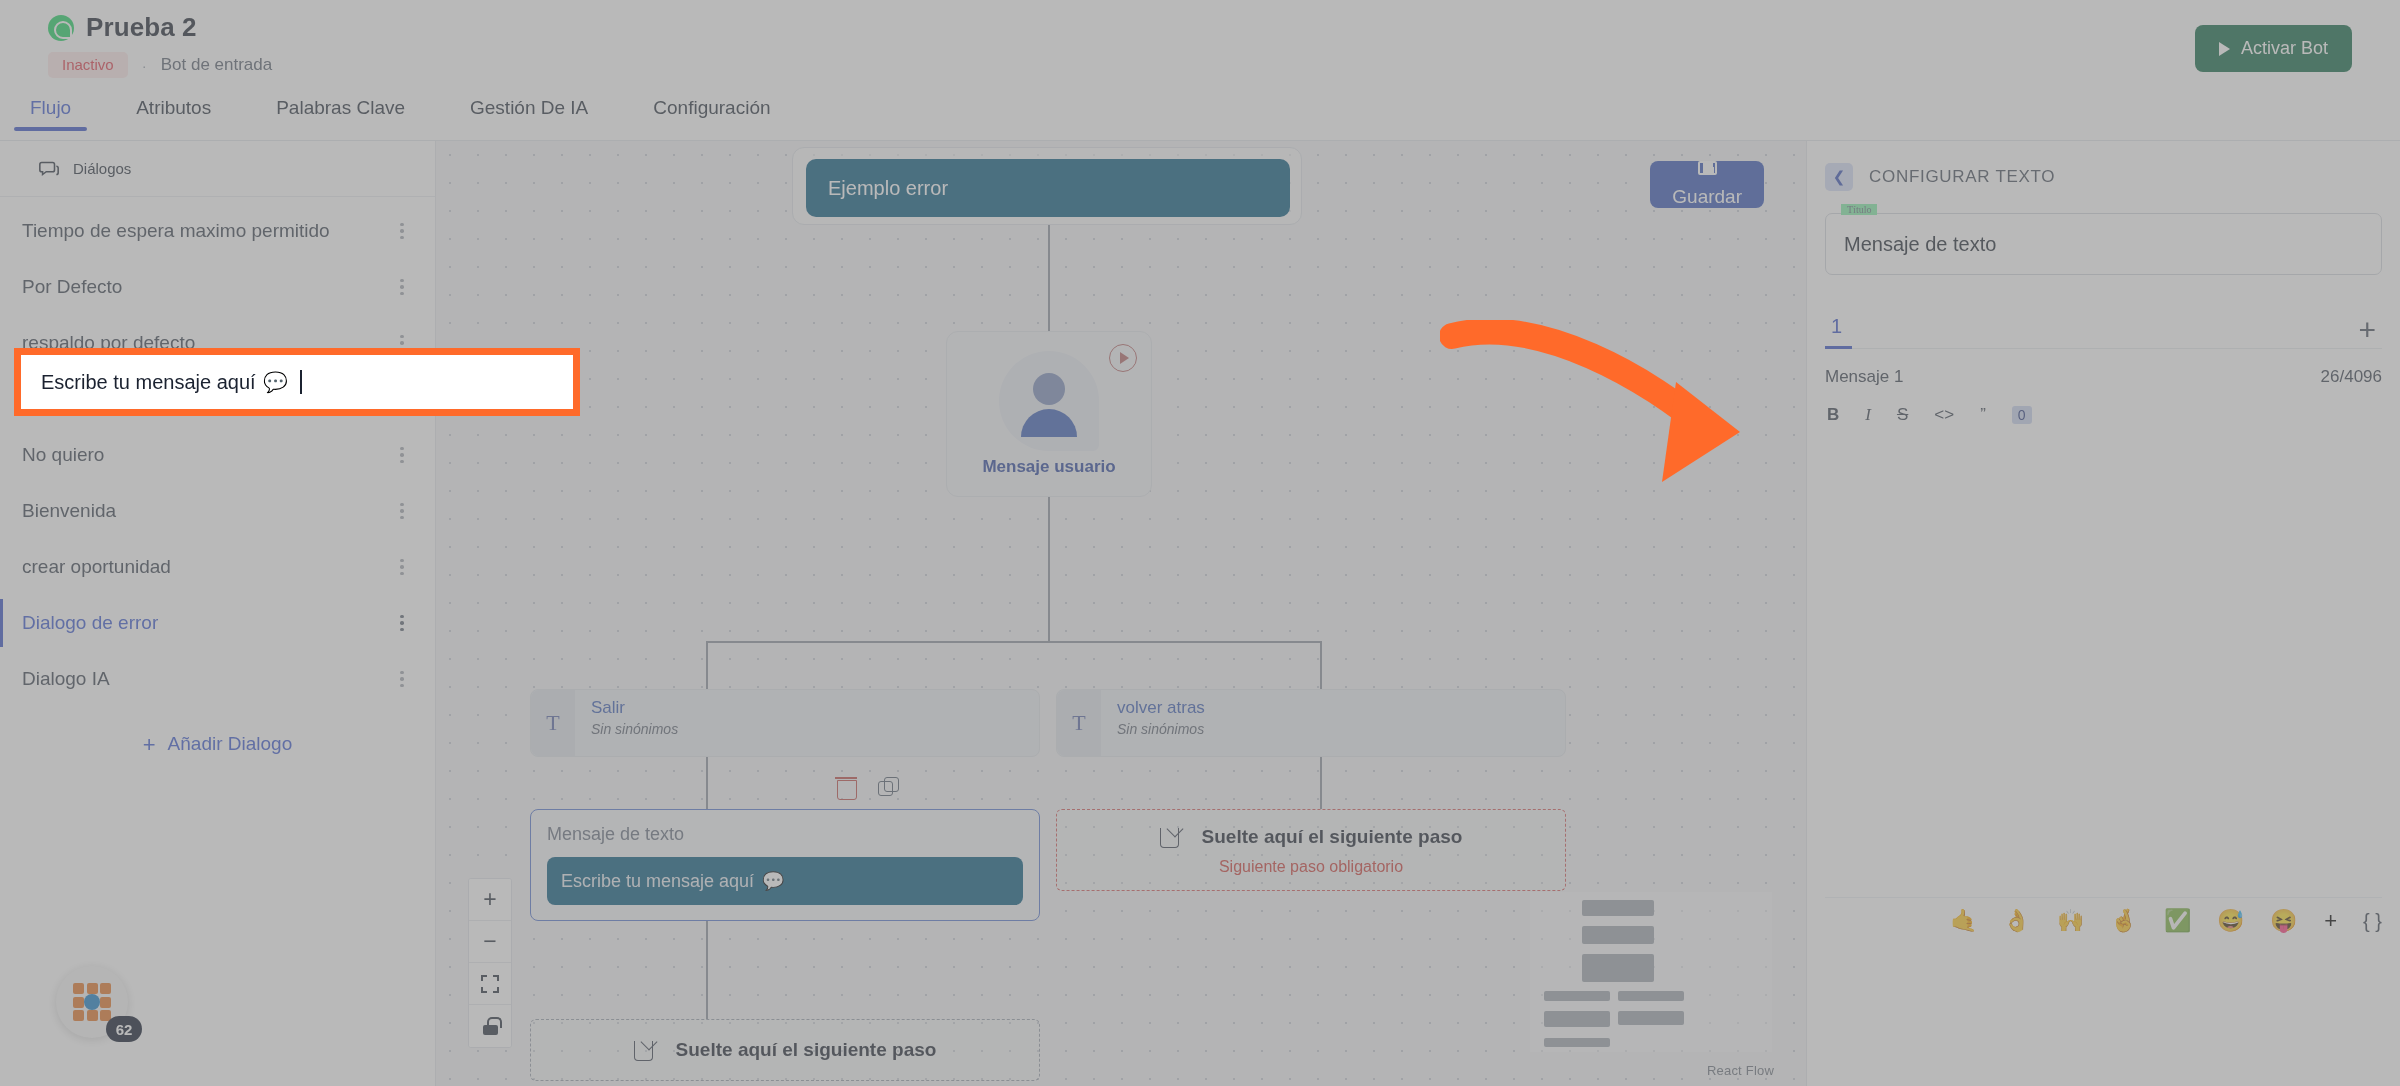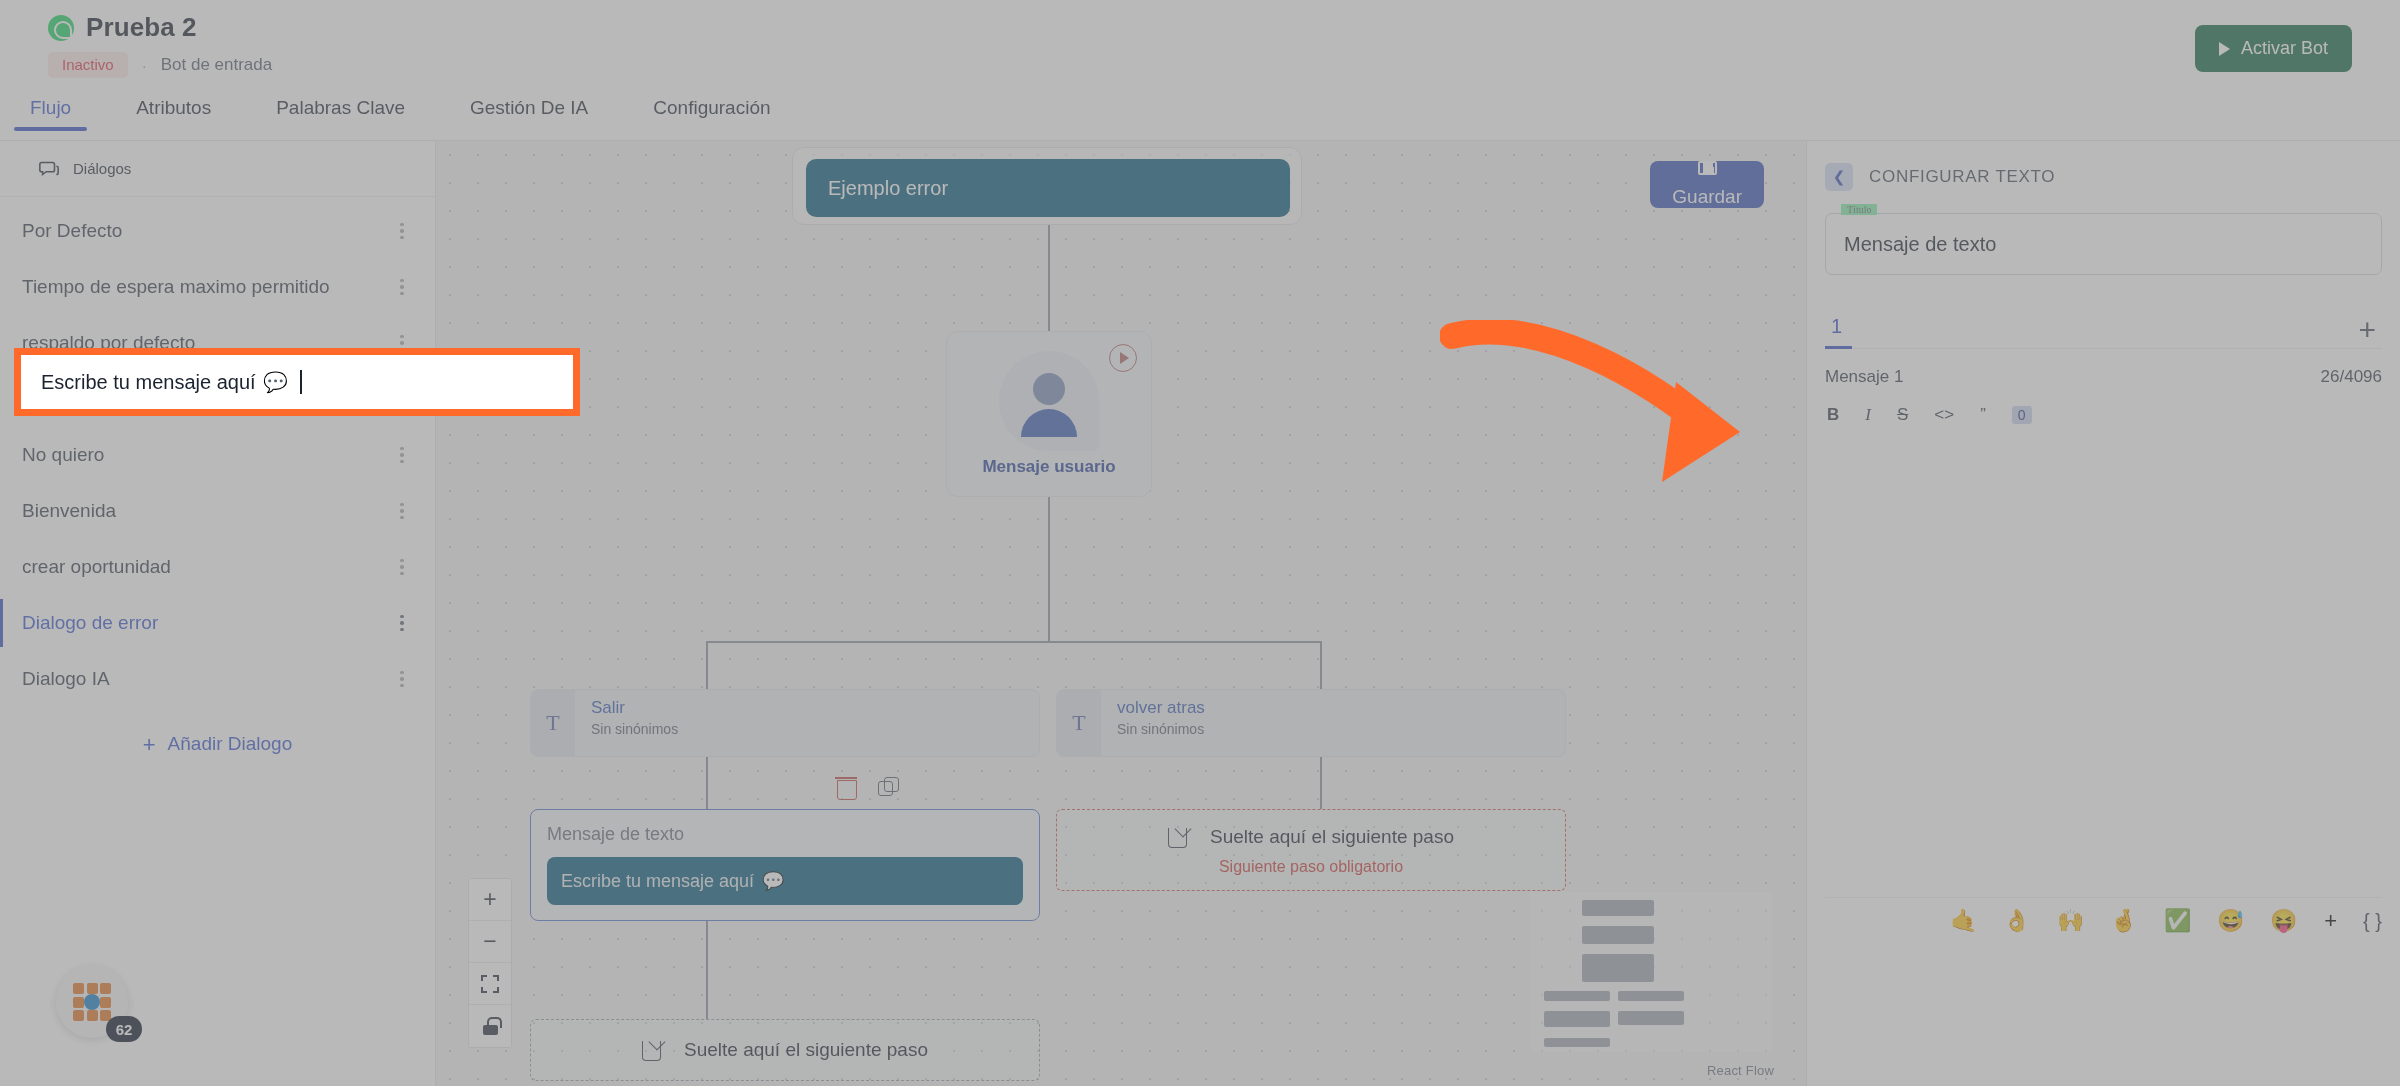--- a/index.html
+++ b/index.html
@@ -218,21 +218,21 @@
     border: 1px solid #e0e4e9; border-radius: 8px;
     display: flex; align-items: stretch;
   }
   .intent-icon {
     width: 44px; background: #dfe4ec; display:flex; align-items:center; justify-content:center;
     color: #5b6ba8; font-size: 22px; font-family: "Liberation Serif", serif;
     border-radius: 8px 0 0 8px;
   }
   .intent-body { padding: 8px 0 0 16px; }
   .intent-title { font-size: 17px; color: #3f62b8; line-height: 20px; }
-  .intent-sub { font-size: 14px; color: #5f6876; margin-top: 3px; }
+  .intent-sub { font-size: 14px; color: #5f6876; font-style: italic; margin-top: 3px; }
 
   .msg-node {
     position: absolute; left: 94px; top: 668px; width: 510px; height: 112px;
     background: #f4f6f9; border: 1.6px solid #5a7bd0; border-radius: 8px;
     padding: 14px 16px;
   }
   .msg-node-title { font-size: 18px; color: #6b7484; }
   .msg-bubble {
     margin-top: 12px; background: #0d5d82; border-radius: 8px;
     height: 48px; display: flex; align-items: center; padding-left: 14px;
@@ -260,21 +260,21 @@
     border:1.8px solid #55606f; border-radius:3px;
   }
 
   .drop-node {
     position: absolute; border: 1.6px dashed #9aa2ad; border-radius: 6px;
     display: flex; flex-direction: column; align-items: center; justify-content: center;
     background: rgba(255,255,255,.12);
   }
   .drop-node.required { border-color: #d45b5b; border-style: dashed; }
   .drop-row { display: flex; align-items: center; gap: 18px; }
-  .drop-title { font-size: 19px; font-weight: normal; color: #1f2733; }
+  .drop-title { font-size: 19px; font-weight: bold; color: #1f2733; }
   .drop-sub { font-size: 16px; color: #d0453f; margin-top: 8px; }
   .tap-icon { width: 24px; height: 26px; position: relative; }
   .tap-icon::before {
     content:""; position:absolute; left:0; top:4px; width:17px; height:19px;
     border:1.8px solid #3a4250; border-radius:0 0 4px 4px; border-top: none;
   }
   .tap-icon::after {
     content:""; position:absolute; left:9px; top:-1px; width:11px; height:11px;
     border-left:1.8px solid #3a4250; border-bottom:1.8px solid #3a4250;
     transform: rotate(-45deg);
@@ -438,29 +438,29 @@
     <div class="sb-head">
       <svg class="chat-icon" viewBox="0 0 24 24" fill="none" stroke="currentColor" stroke-width="1.7">
         <path d="M4 5h12a2 2 0 0 1 2 2v6a2 2 0 0 1-2 2H9l-4 3v-3H4a2 2 0 0 1-2-2V7a2 2 0 0 1 2-2z"></path>
         <path d="M20 9h0a2 2 0 0 1 2 2v5a2 2 0 0 1-2 2"></path>
       </svg>
       <span class="sb-head-label">Diálogos</span>
     </div>
 
     <div class="sb-list">
       <div class="sb-item">
+        <span class="sb-item-label">Tiempo de espera maximo permitido</span>
+        <span class="kebab">
+            <span></span>
+            <span></span>
+            <span></span>
+          </span>
+      </div>
+      <div class="sb-item">
         <span class="sb-item-label">Por Defecto</span>
-        <span class="kebab">
-            <span></span>
-            <span></span>
-            <span></span>
-          </span>
-      </div>
-      <div class="sb-item">
-        <span class="sb-item-label">Tiempo de espera maximo permitido</span>
         <span class="kebab">
             <span></span>
             <span></span>
             <span></span>
           </span>
       </div>
       <div class="sb-item">
         <span class="sb-item-label">respaldo por defecto</span>
         <span class="kebab">
             <span></span>

